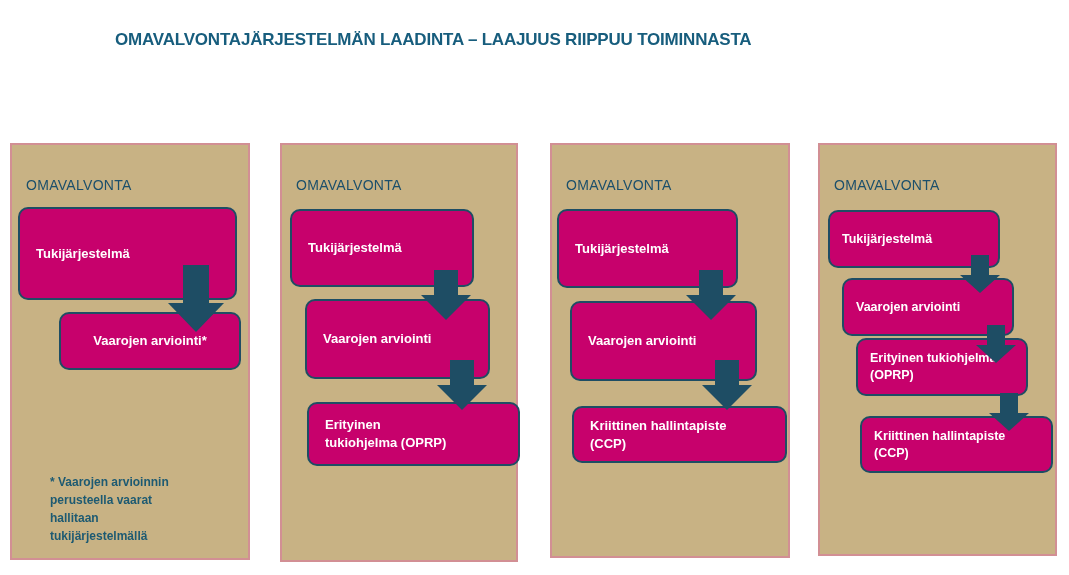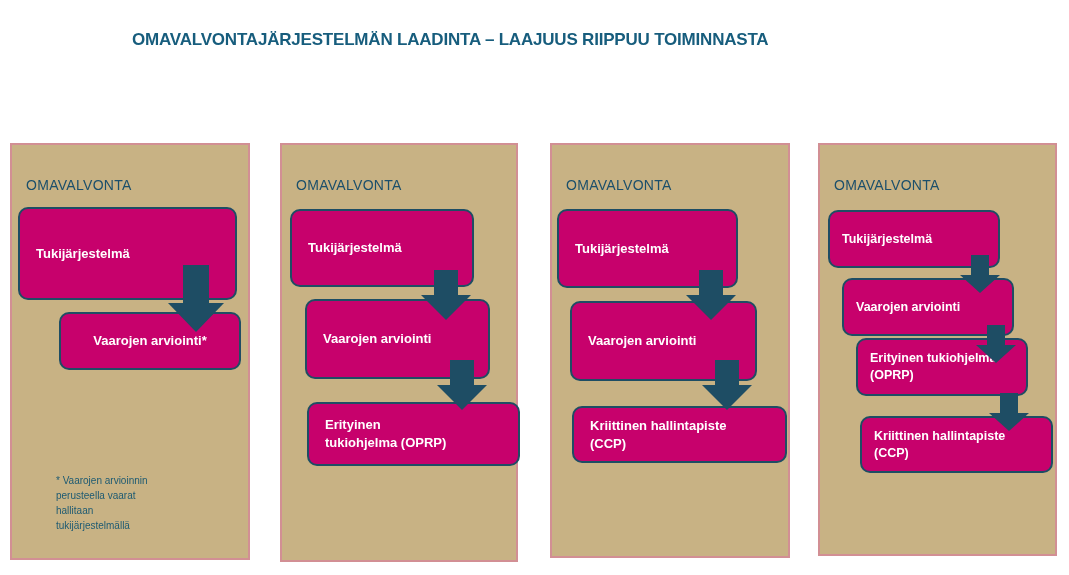--- a/index.html
+++ b/index.html
@@ -3,21 +3,21 @@
 <meta charset="utf-8">
 <style>
   :root{
     --magenta:#C7016C; --teal:#1E4D64; --tan:#C8B284; --panel_border:#D28F94;
     --title_text:#175D7D; --heading_text:#1B4F6B; --footnote_text:#1D5A72; --box_text:#FFFFFF; --page_bg:#FFFFFF;
   }
   *{margin:0;padding:0;box-sizing:border-box;}
   body{background:#fff;font-family:"Liberation Sans", sans-serif;}
   .canvas{position:relative;width:1069px;height:575px;background:var(--page_bg);overflow:hidden;}
   .diagram-title{
-    position:absolute;left:132px;top:30px;width:720px;
+    position:absolute;left:115px;top:30px;width:720px;
     font-size:17px;font-weight:bold;color:var(--title_text);letter-spacing:-0.2px;
   }
   .panel{
     position:absolute;background:var(--tan);border:2px solid var(--panel_border);
   }
   .panel-heading{
     position:absolute;left:14px;top:32px;
     font-size:14px;font-weight:normal;color:var(--heading_text);letter-spacing:0.3px;
   }
   .flow-box{
@@ -30,22 +30,22 @@
   .flow-box.centered{justify-content:center;text-align:center;padding:0 8px;}
   .panel-4 .flow-box{font-size:12.5px;padding:0 12px;}
   .arrow{position:absolute;z-index:3;display:flex;flex-direction:column;align-items:center;}
   .arrow .shaft{width:26px;height:38px;background:var(--teal);}
   .arrow .head{width:0;height:0;border-left:28px solid transparent;border-right:28px solid transparent;border-top:29px solid var(--teal);}
   .arrow.mid .shaft{width:24px;height:25px;}
   .arrow.mid .head{border-left-width:25px;border-right-width:25px;border-top-width:25px;}
   .arrow.small .shaft{width:18px;height:20px;}
   .arrow.small .head{border-left-width:20px;border-right-width:20px;border-top-width:18px;}
   .footnote{
-    position:absolute;left:44px;top:328px;width:178px;
-    font-size:10px;font-weight:400;color:var(--footnote_text);line-height:1.5;
+    position:absolute;left:38px;top:328px;width:178px;
+    font-size:12px;font-weight:700;color:var(--footnote_text);line-height:1.5;
     white-space:pre-line;
   }
 </style>
 </head>
 <body>
 
 <div class="canvas">
 
   <div class="diagram-title">OMAVALVONTAJÄRJESTELMÄN LAADINTA – LAAJUUS RIIPPUU TOIMINNASTA</div>
 

